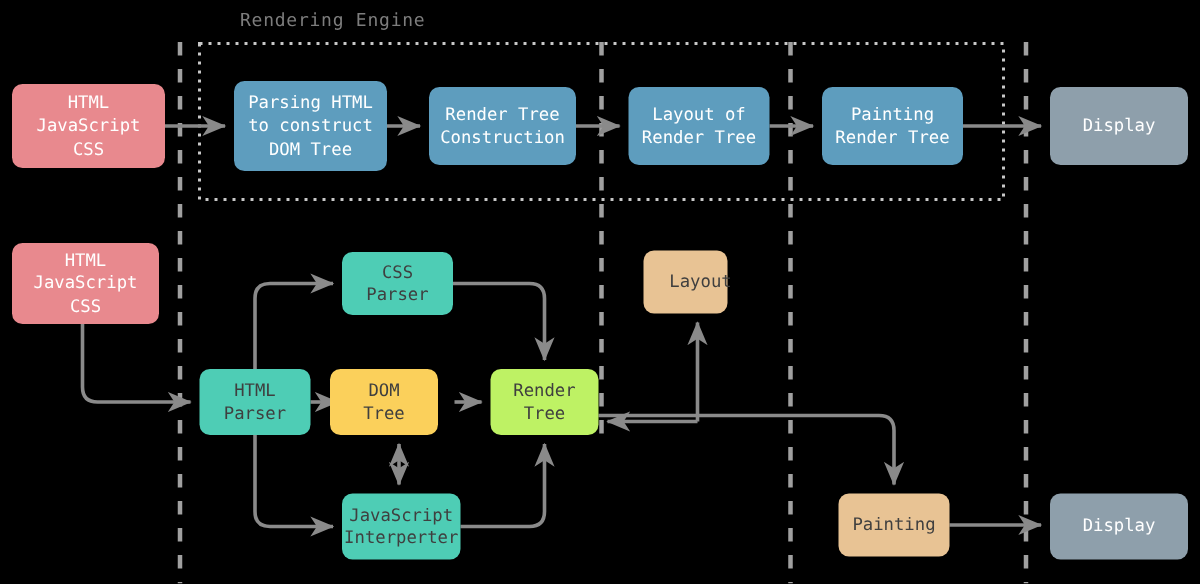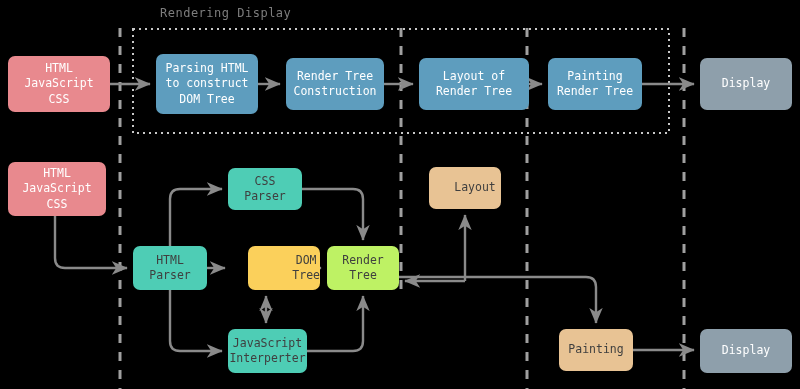--- a/index.html
+++ b/index.html
@@ -88,48 +88,48 @@
         <path d="M307,351 L353,351 Q363,351 363,341 L363,296" fill="none" stroke="#8a8a8a" stroke-width="2.4" stroke-linecap="butt" stroke-linejoin="round" marker-end="url(#arrowEnd)"></path>
         <path d="M266,296 L266,323" fill="none" stroke="#8a8a8a" stroke-width="2.4" stroke-linecap="butt" stroke-linejoin="round" marker-end="url(#arrowEnd)" marker-start="url(#arrowStart)"></path>
         <path d="M465,281 L465,215" fill="none" stroke="#8a8a8a" stroke-width="2.4" stroke-linecap="butt" stroke-linejoin="round" marker-end="url(#arrowEnd)"></path>
         <path d="M465,281 L405,281" fill="none" stroke="#8a8a8a" stroke-width="2.4" stroke-linecap="butt" stroke-linejoin="round" marker-end="url(#arrowEnd)"></path>
         <path d="M399,277 L586,277 Q596,277 596,287 L596,323" fill="none" stroke="#8a8a8a" stroke-width="2.4" stroke-linecap="butt" stroke-linejoin="round" marker-end="url(#arrowEnd)"></path>
         <path d="M633,350 L694,350" fill="none" stroke="#8a8a8a" stroke-width="2.4" stroke-linecap="butt" stroke-linejoin="round" marker-end="url(#arrowEnd)"></path>
       </g>
   </svg>
 
   <div id="group-labels">
-      <div class="group-label" style="left: 160px; top: 6px; color: rgb(125, 125, 125);">Rendering Display</div>
+      <div class="group-label" style="left: 160px; top: 6px; color: rgb(125, 125, 125);">Rendering Engine</div>
     </div>
 
   <div id="nodes-container">
       <div class="node-box" style="left: 8px; top: 56px; width: 102px; height: 56px; background: rgb(232, 137, 142); color: rgb(255, 255, 255);"><span>HTML
 JavaScript
 CSS</span></div>
       <div class="node-box" style="left: 156px; top: 54px; width: 102px; height: 60px; background: rgb(94, 157, 190); color: rgb(255, 255, 255); justify-content: center;"><span>Parsing HTML
 to construct
 DOM Tree</span></div>
       <div class="node-box" style="left: 286px; top: 58px; width: 98px; height: 52px; background: rgb(94, 157, 190); color: rgb(255, 255, 255);"><span>Render Tree
 Construction</span></div>
-      <div class="node-box" style="left: 419px; top: 58px; width: 110px; height: 52px; background: rgb(94, 157, 190); color: rgb(255, 255, 255);"><span>Layout of
+      <div class="node-box" style="left: 419px; top: 58px; width: 94px; height: 52px; background: rgb(94, 157, 190); color: rgb(255, 255, 255);"><span>Layout of
 Render Tree</span></div>
       <div class="node-box" style="left: 548px; top: 58px; width: 94px; height: 52px; background: rgb(94, 157, 190); color: rgb(255, 255, 255);"><span>Painting
 Render Tree</span></div>
       <div class="node-box" style="left: 700px; top: 58px; width: 92px; height: 52px; background: rgb(142, 159, 171); color: rgb(255, 255, 255);"><span>Display</span></div>
       <div class="node-box" style="left: 8px; top: 162px; width: 98px; height: 54px; background: rgb(232, 137, 142); color: rgb(255, 255, 255);"><span>HTML
 JavaScript
 CSS</span></div>
       <div class="node-box" style="left: 228px; top: 168px; width: 74px; height: 42px; background: rgb(78, 205, 181); color: rgb(63, 63, 63);"><span>CSS
 Parser</span></div>
       <div class="node-box" style="left: 133px; top: 246px; width: 74px; height: 44px; background: rgb(78, 205, 181); color: rgb(63, 63, 63);"><span>HTML
 Parser</span></div>
-      <div class="node-box" style="left: 248px; top: 246px; width: 72px; height: 44px; background: rgb(251, 208, 91); color: rgb(63, 63, 63); justify-content: flex-end;"><span>DOM
+      <div class="node-box" style="left: 220px; top: 246px; width: 72px; height: 44px; background: rgb(251, 208, 91); color: rgb(63, 63, 63);"><span>DOM
 Tree</span></div>
       <div class="node-box" style="left: 327px; top: 246px; width: 72px; height: 44px; background: #bef264; color: rgb(63, 63, 63);"><span>Render
 Tree</span></div>
       <div class="node-box" style="left: 228px; top: 329px; width: 79px; height: 44px; background: rgb(78, 205, 181); color: rgb(63, 63, 63);"><span>JavaScript
 Interperter</span></div>
-      <div class="node-box" style="left: 429px; top: 167px; width: 72px; height: 42px; background: rgb(232, 195, 148); color: rgb(63, 63, 63); padding-left: 20px;"><span>Layout</span></div>
+      <div class="node-box" style="left: 429px; top: 167px; width: 56px; height: 42px; background: rgb(232, 195, 148); color: rgb(63, 63, 63); padding-left: 20px;"><span>Layout</span></div>
       <div class="node-box" style="left: 559px; top: 329px; width: 74px; height: 42px; background: rgb(232, 195, 148); color: rgb(63, 63, 63);"><span>Painting</span></div>
       <div class="node-box" style="left: 700px; top: 329px; width: 92px; height: 44px; background: rgb(142, 159, 171); color: rgb(255, 255, 255);"><span>Display</span></div>
     </div>
 
 </div>
 
 </body></html>

